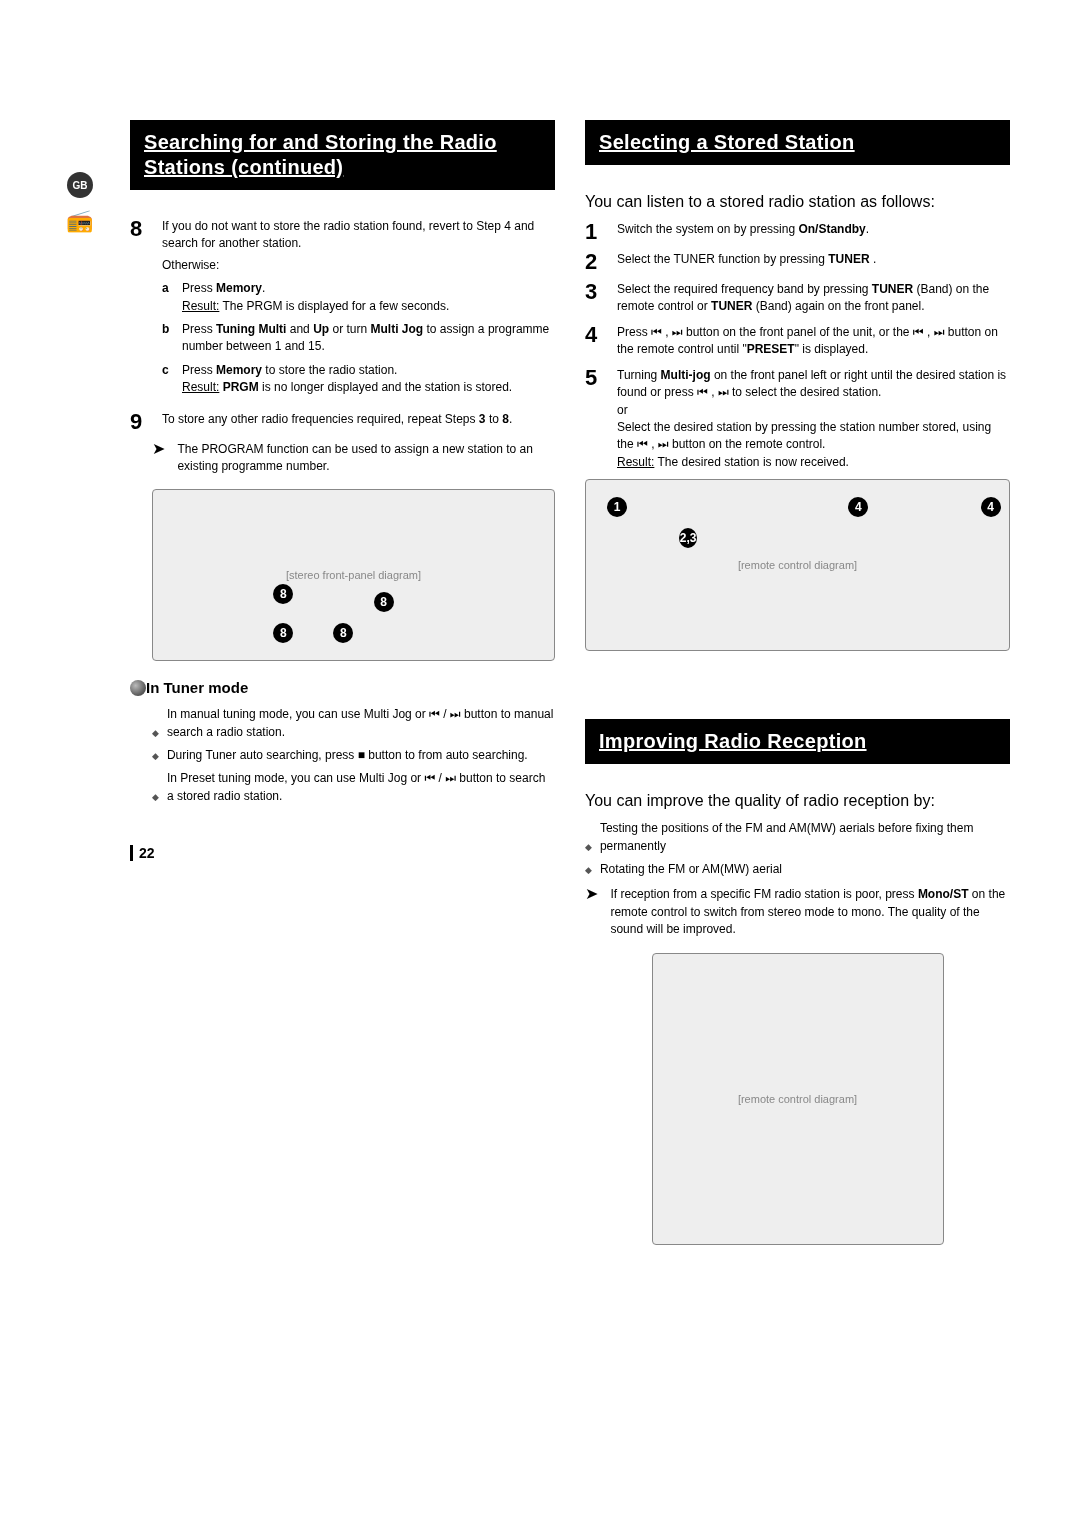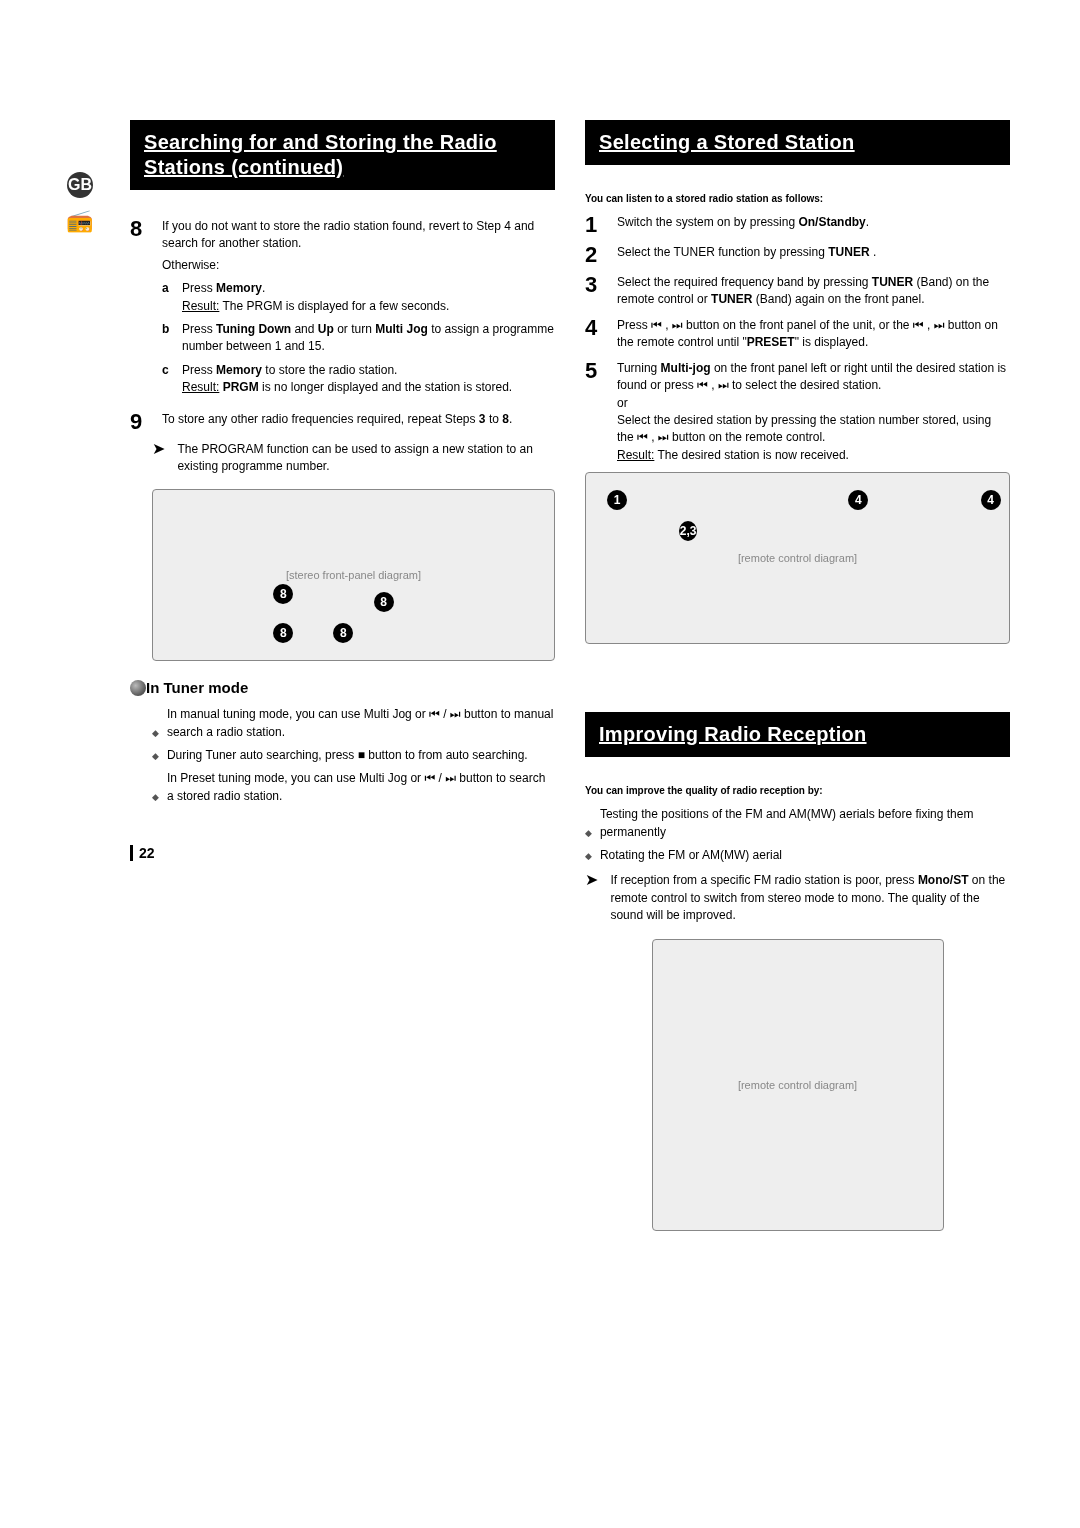--- a/index.html
+++ b/index.html
@@ -20,39 +20,39 @@
     flex: 0 0 40px;
     display: flex;
     flex-direction: column;
     align-items: center;
     padding-top: 52px;
   }
   .gb-badge {
     width: 26px; height: 26px; border-radius: 50%;
     background:#333; color:#fff; display:flex;
     align-items:center; justify-content:center;
-    font-size:16px; font-weight:bold;
+    font-size:10px; font-weight:bold;
   }
   .radio-glyph {
     margin-top:12px; font-size:22px; line-height:1;
   }
   .col {
     flex: 1 1 0;
     min-width: 0;
   }
   .heading-bar {
     background:#000; color:#fff;
     font-weight:bold; font-size:20px;
     padding:10px 14px; line-height:1.25;
     letter-spacing:0.3px;
     margin-bottom:28px;
     display:flex; align-items:center;text-decoration:underline;
   }
   .subheading {
-    font-weight:bold; font-size:10px; margin-bottom:10px;
+    font-weight:normal; font-size:16px; margin-bottom:10px;
   }
   .step-row {
     display:flex; gap:10px; margin-bottom:8px;
   }
   .step-num {
     font-size:22px; font-weight:bold; width:22px; flex:0 0 22px;
     line-height:1;
   }
   .step-body { flex:1; font-size:12px; line-height:1.45; }
   .sublist { margin:6px 0 0 0; padding:0; list-style:none; }
@@ -123,21 +123,21 @@
           <li>
             <span class="letter">a</span>
             <span>
               Press <b>Memory</b>.<br>
               <span class="small-result">Result:</span>
               <span>The PRGM is displayed for a few seconds.</span>
             </span>
           </li>
           <li>
             <span class="letter">b</span>
-            <span>Press <b>Tuning Down</b> and <b>Up</b> or turn <b>Multi Jog</b> to assign a programme number between 1 and 15.</span>
+            <span>Press <b>Tuning Multi</b> and <b>Up</b> or turn <b>Multi Jog</b> to assign a programme number between 1 and 15.</span>
           </li>
           <li>
             <span class="letter">c</span>
             <span>
               Press <b>Memory</b> to store the radio station.<br>
               <span class="small-result">Result:</span>
               <span> <b>PRGM</b> is no longer displayed and the station is stored.</span>
             </span>
           </li>
         </ul>

